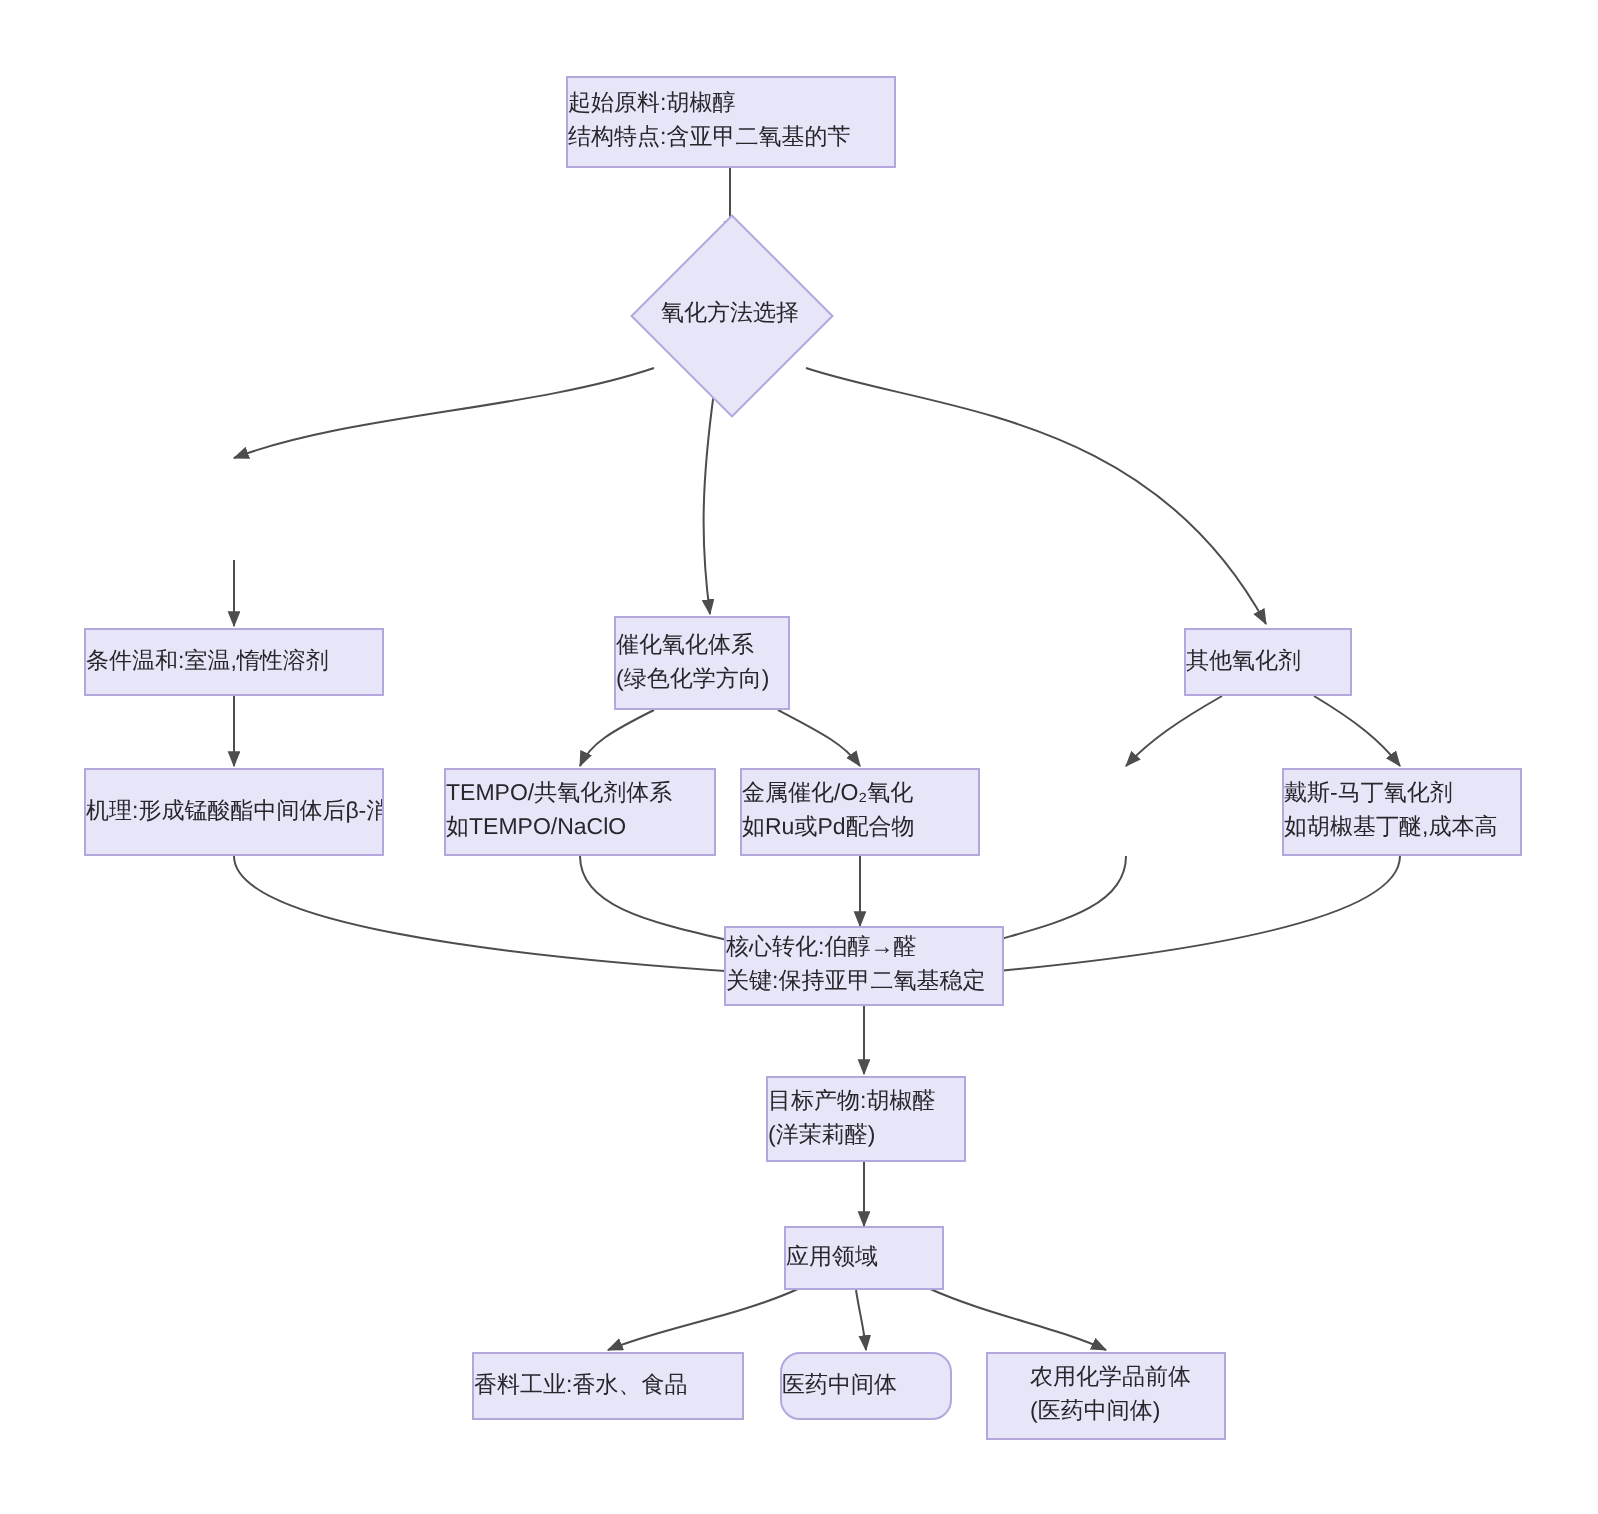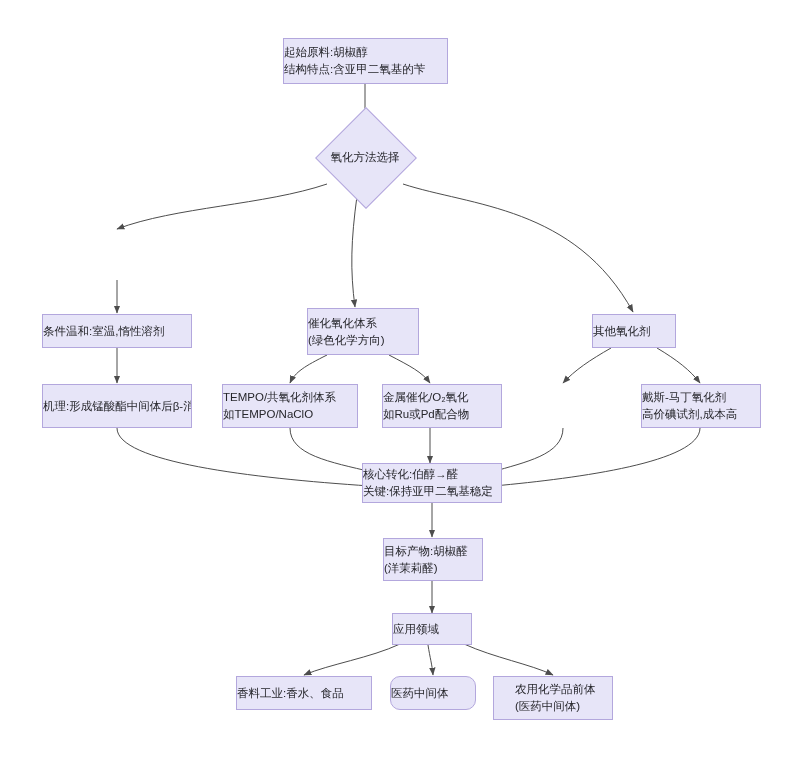--- a/index.html
+++ b/index.html
@@ -142,43 +142,43 @@
 
 
   <div class="node" style="left:42px; top:314px; width:150px; height:34px;">
     <span class="line">条件温和:室温,惰性溶剂</span>
   </div>
 
   <div class="node" style="left:42px; top:384px; width:150px; height:44px;">
     <span class="line">机理:形成锰酸酯中间体后β-消</span>
   </div>
 
-  <div class="node" style="left:307px; top:308px; width:112px; height:47px;">
+  <div class="node" style="left:307px; top:308px; width:88px; height:47px;">
     <span class="line">催化氧化体系</span>
     <span class="line">(绿色化学方向)</span>
   </div>
 
   <div class="node" style="left:222px; top:384px; width:136px; height:44px;">
     <span class="line">TEMPO/共氧化剂体系</span>
     <span class="line">如TEMPO/NaClO</span>
   </div>
 
-  <div class="node" style="left:370px; top:384px; width:120px; height:44px;margin-left:12px;">
+  <div class="node" style="left:370px; top:384px; width:120px; height:44px;">
     <span class="line">金属催化/O₂氧化</span>
     <span class="line">如Ru或Pd配合物</span>
   </div>
 
   <div class="node" style="left:592px; top:314px; width:84px; height:34px;">
     <span class="line">其他氧化剂</span>
   </div>
 
 
   <div class="node" style="left:641px; top:384px; width:120px; height:44px;">
     <span class="line">戴斯-马丁氧化剂</span>
-    <span class="line">高价碘试剂,成本高</span>
+    <span class="line">如胡椒基丁醚,成本高</span>
   </div>
 
   <div class="node" style="left:362px; top:463px; width:140px; height:40px;">
     <span class="line">核心转化:伯醇→醛</span>
     <span class="line">关键:保持亚甲二氧基稳定</span>
   </div>
 
   <div class="node" style="left:383px; top:538px; width:100px; height:43px;">
     <span class="line">目标产物:胡椒醛</span>
     <span class="line">(洋茉莉醛)</span>

